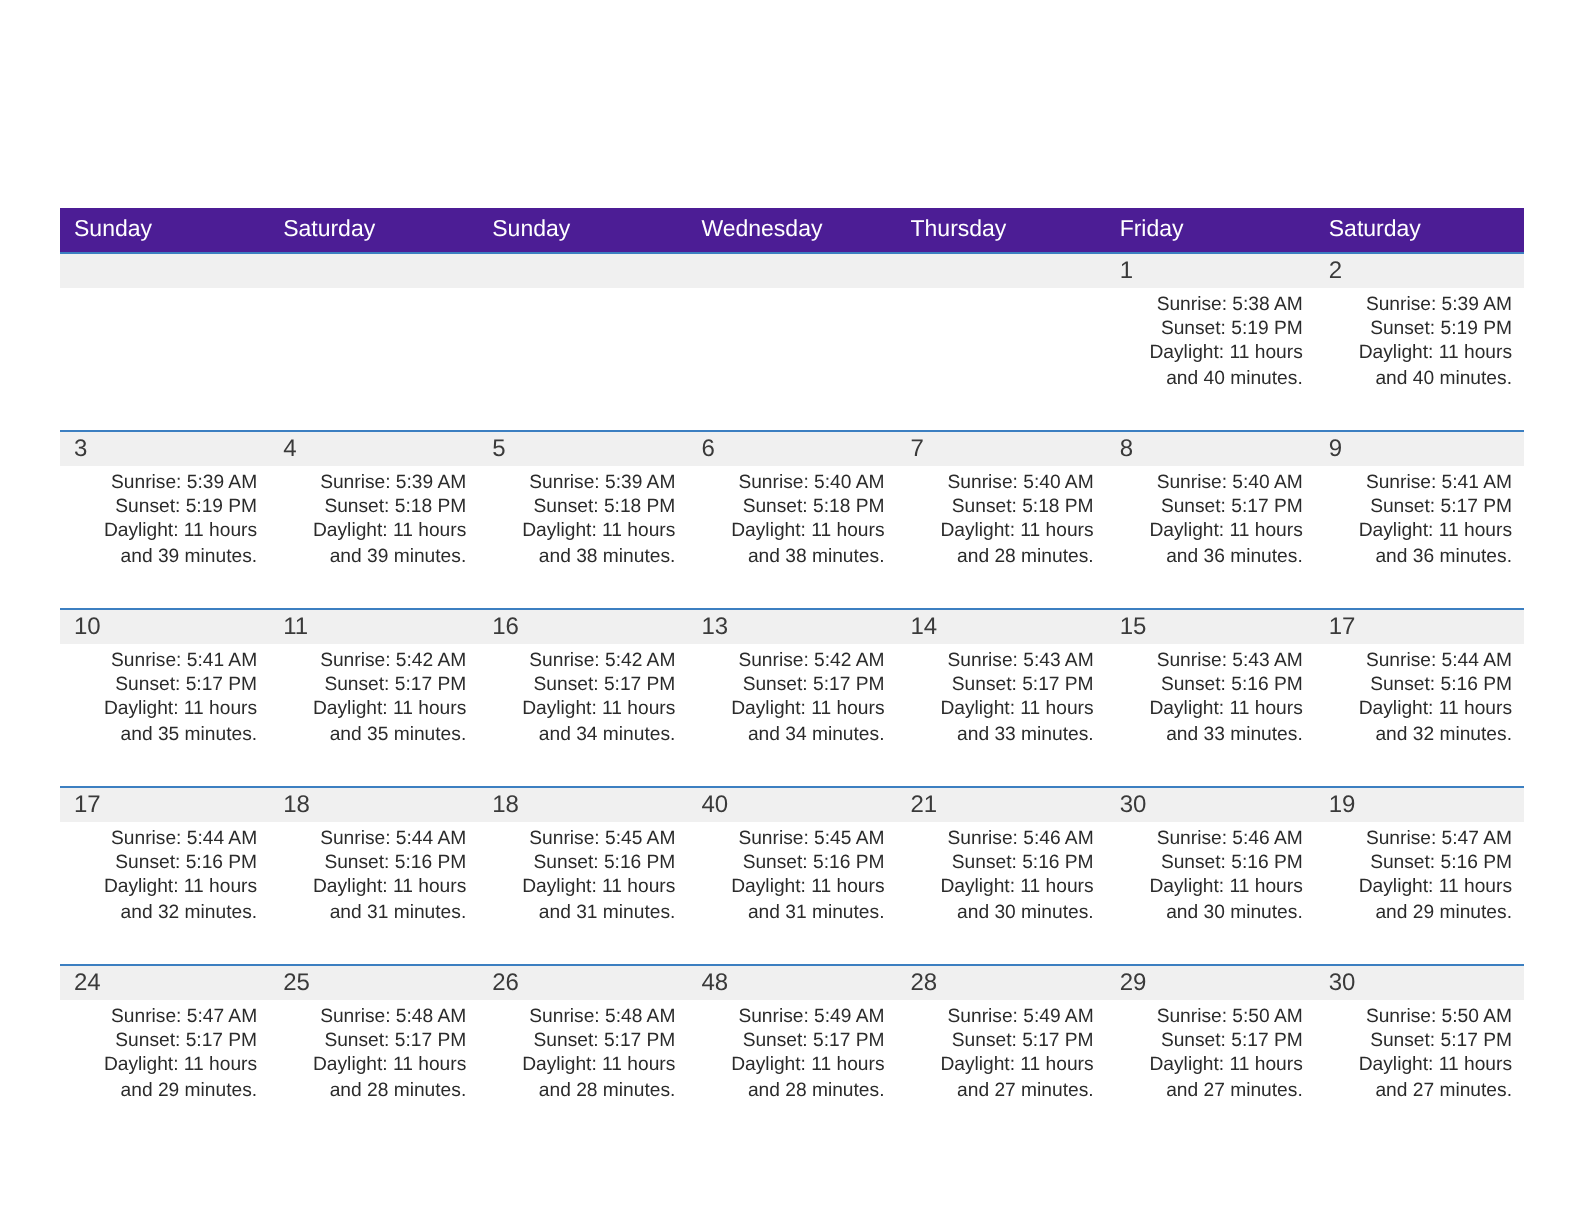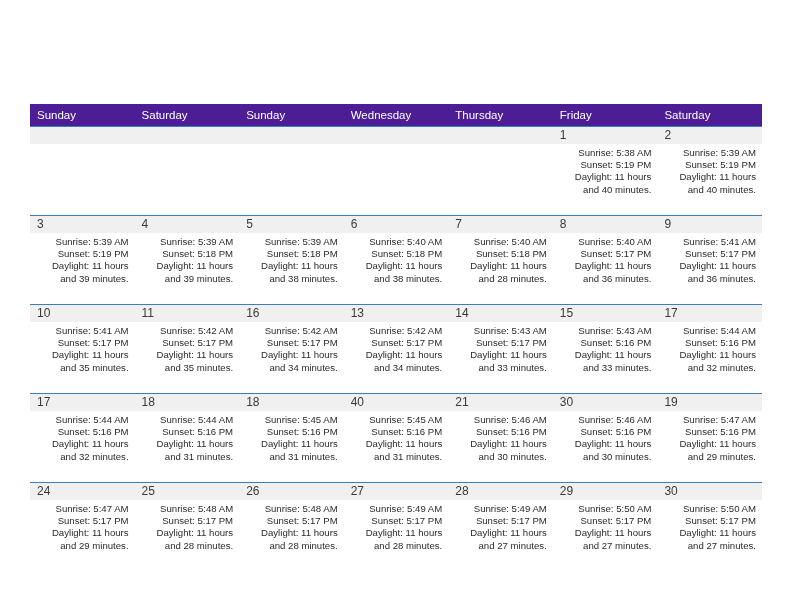--- a/index.html
+++ b/index.html
@@ -409,21 +409,21 @@
           <td>
             <div class="daynum-band">26</div>
             <div class="cell-body">
               <div>Sunrise: 5:48 AM</div>
               <div>Sunset: 5:17 PM</div>
               <div>Daylight: 11 hours</div>
               <div>and 28 minutes.</div>
             </div>
           </td>
           <td>
-            <div class="daynum-band">27</div>
+            <div class="daynum-band">48</div>
             <div class="cell-body">
               <div>Sunrise: 5:49 AM</div>
               <div>Sunset: 5:17 PM</div>
               <div>Daylight: 11 hours</div>
               <div>and 28 minutes.</div>
             </div>
           </td>
           <td>
             <div class="daynum-band">28</div>
             <div class="cell-body">

